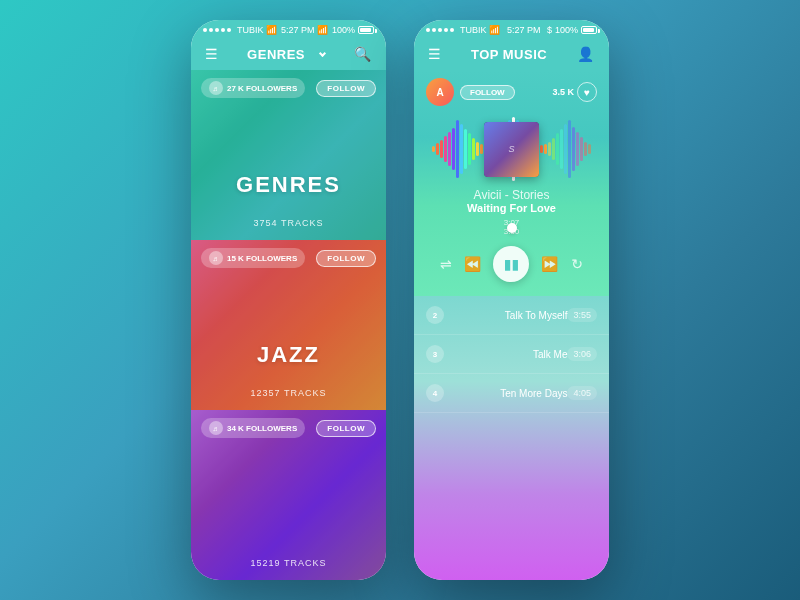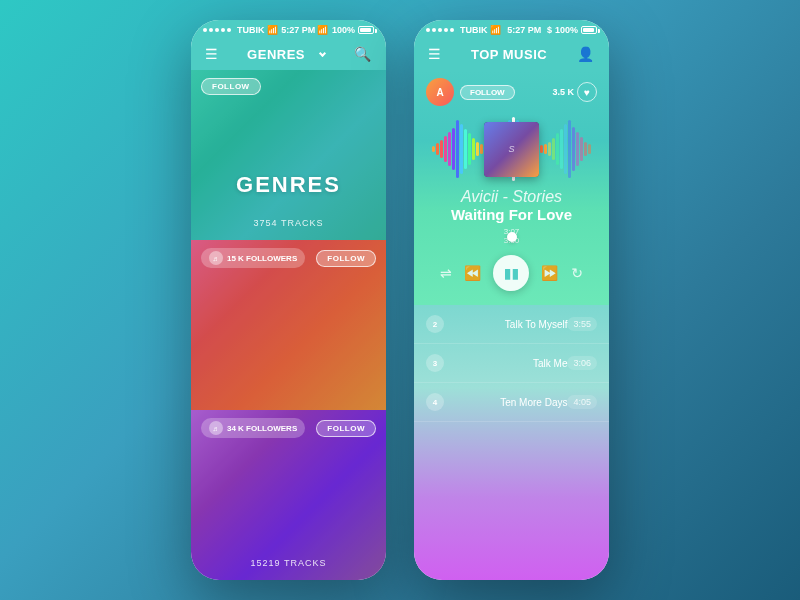--- a/index.html
+++ b/index.html
@@ -32,21 +32,21 @@
       flex-direction: column;
     }
 
     
     .status-bar {
       display: flex;
       justify-content: space-between;
       align-items: flex-start;
       padding: 5px 12px;
       font-size: 9px;
-      font-weight: 700;
+      font-weight: 400;
       color: #fff;
       flex-shrink: 0;
     }
     .status-left { display: flex; align-items: center; gap: 3px; }
     .status-dots { display: flex; gap: 2px; }
     .status-dot { width: 4px; height: 4px; border-radius: 50%; background: #fff; }
     .status-right { display: flex; align-items: center; gap: 3px; }
     .battery-icon {
       width: 16px; height: 8px; border: 1.5px solid #fff; border-radius: 2px;
       position: relative; display: flex; align-items: center; padding: 1px;
@@ -294,26 +294,25 @@
       width: 3px;
       border-radius: 2px;
       transition: height 0.3s;
     }
 
     .track-info {
       text-align: center;
       margin: 4px 0 2px;
     }
     .track-artist {
-      font-size: 16px;
+      font-size: 12px;
       color: rgba(255,255,255,0.85);
-      font-style: italic;
     }
     .track-title {
-      font-size: 15px;
+      font-size: 11px;
       font-weight: 700;
       color: #fff;
     }
 
     .progress-row {
       display: flex;
       align-items: center;
       justify-content: space-between;
       margin: 4px 0;
       flex-direction: column;
@@ -466,36 +465,44 @@
         <span class="chevron-down"></span>
       </div>
       <span class="search-icon-nav">🔍</span>
     </div>
 
     <div class="genre-list">
 
       <div class="genre-card genre-dance-bg">
         <div class="genre-overlay"></div>
         <div class="genre-header">
+          <div class="followers-badge">
+            <div class="followers-icon">♬</div>
+            <span>27 K FOLLOWERS</span>
+          </div>
           <button class="follow-btn">FOLLOW</button>
         </div>
         <div class="genre-content">
           <div class="genre-name">GENRES</div>
           <div class="genre-tracks">3754 TRACKS</div>
         </div>
       </div>
 
       <div class="genre-card genre-jazz-bg">
         <div class="genre-overlay"></div>
         <div class="genre-header">
           <div class="followers-badge">
             <div class="followers-icon">♬</div>
             <span>15 K FOLLOWERS</span>
           </div>
           <button class="follow-btn">FOLLOW</button>
+        </div>
+        <div class="genre-content">
+          <div class="genre-name">JAZZ</div>
+          <div class="genre-tracks">12357 TRACKS</div>
         </div>
       </div>
 
       <div class="genre-card genre-rock-bg">
         <div class="genre-overlay"></div>
         <div class="genre-header">
           <div class="followers-badge">
             <div class="followers-icon">♬</div>
             <span>34 K FOLLOWERS</span>
           </div>

